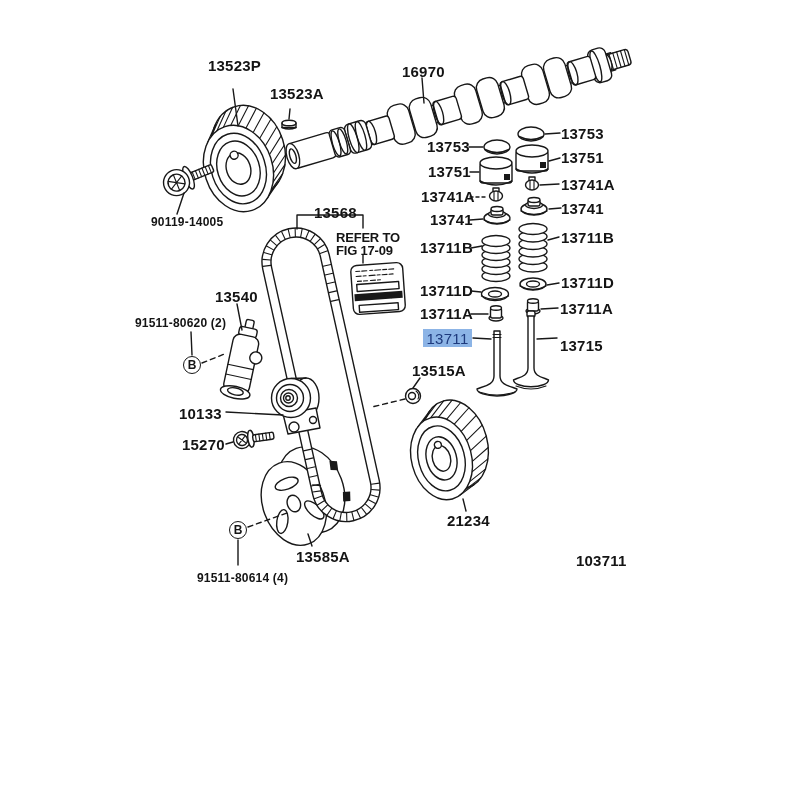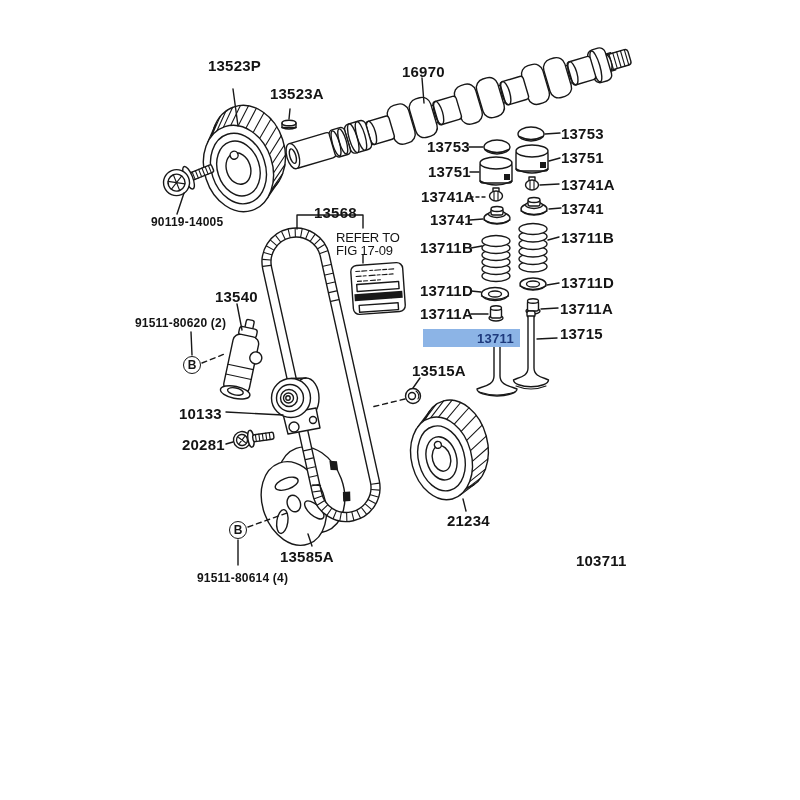--- a/index.html
+++ b/index.html
@@ -6,25 +6,25 @@
   #stage{position:relative;width:800px;height:800px;background:#fff;overflow:hidden;
          font-family:"Liberation Sans",sans-serif;}
   svg{position:absolute;left:0;top:0;}
   svg *{stroke:#181818;stroke-width:1.4;fill:none;stroke-linecap:round;stroke-linejoin:round;}
   .fw{fill:#ffffff;}
   .fd{fill:#181818;stroke:none;}
   .thin{stroke-width:1.1;}
   .lbl{position:absolute;font-weight:bold;font-size:15px;color:#141414;
        letter-spacing:.2px;white-space:nowrap;line-height:1.05;}
   .lbl.sm{font-size:12px;}
-  .note{position:absolute;font-weight:normal;font-size:13px;color:#141414;
+  .note{position:absolute;font-weight:bold;font-size:13px;color:#141414;
         letter-spacing:-0.2px;white-space:nowrap;line-height:1;}
   .hl{position:absolute;display:flex;align-items:center;justify-content:center;
       background:var(--hl-bg,#8cb4e6);color:var(--hl-text,#1e3a7d);
-      font-weight:bold;font-size:13px;letter-spacing:.3px;padding-left:48px;}
+      font-weight:normal;font-size:15px;letter-spacing:.3px;}
   .bmark{position:absolute;width:18px;height:18px;border:1.7px solid #181818;border-radius:50%;
          display:flex;align-items:center;justify-content:center;
          font-weight:bold;font-size:12px;color:#141414;background:#fff;box-sizing:border-box;}
 </style>
 </head>
 <body>
 
 <div id="stage">
 
 <svg width="800" height="800" viewBox="0 0 800 800">
@@ -315,40 +315,40 @@
 <div class="lbl sm" style="left:151px;top:216px">90119-14005</div>
 <div class="lbl" style="left:314px;top:205px">13568</div>
 
 <div class="note" style="left:336px;top:231px">REFER TO</div>
 <div class="note" style="left:336px;top:244px">FIG 17-09</div>
 
 <div class="lbl" style="left:215px;top:289px">13540</div>
 <div class="lbl sm" style="left:135px;top:317px">91511-80620 (2)</div>
 <div class="bmark" style="left:183px;top:356px">B</div>
 <div class="lbl" style="left:179px;top:406px">10133</div>
-<div class="lbl" style="left:182px;top:437px">20281</div>
+<div class="lbl" style="left:182px;top:437px">15270</div>
 <div class="lbl" style="left:412px;top:363px">13515A</div>
 <div class="lbl" style="left:447px;top:513px">21234</div>
-<div class="lbl" style="left:280px;top:549px">13585A</div>
+<div class="lbl" style="left:296px;top:549px">13585A</div>
 <div class="bmark" style="left:229px;top:521px">B</div>
 <div class="lbl sm" style="left:197px;top:572px">91511-80614 (4)</div>
 
 <div class="lbl" style="left:427px;top:139px">13753</div>
 <div class="lbl" style="left:428px;top:164px">13751</div>
 <div class="lbl" style="left:421px;top:189px">13741A</div>
 <div class="lbl" style="left:430px;top:212px">13741</div>
 <div class="lbl" style="left:420px;top:240px">13711B</div>
 <div class="lbl" style="left:420px;top:283px">13711D</div>
 <div class="lbl" style="left:420px;top:306px">13711A</div>
 <div class="hl" style="left:423px;top:329px;width:49px;height:18px">13711</div>
 
 <div class="lbl" style="left:561px;top:126px">13753</div>
 <div class="lbl" style="left:561px;top:150px">13751</div>
 <div class="lbl" style="left:561px;top:177px">13741A</div>
 <div class="lbl" style="left:561px;top:201px">13741</div>
 <div class="lbl" style="left:561px;top:230px">13711B</div>
 <div class="lbl" style="left:561px;top:275px">13711D</div>
 <div class="lbl" style="left:560px;top:301px">13711A</div>
-<div class="lbl" style="left:560px;top:326px">13715</div>
+<div class="lbl" style="left:560px;top:338px">13715</div>
 
 <div class="lbl" style="left:576px;top:553px">103711</div>
 
 </div>
 
 </body></html>

